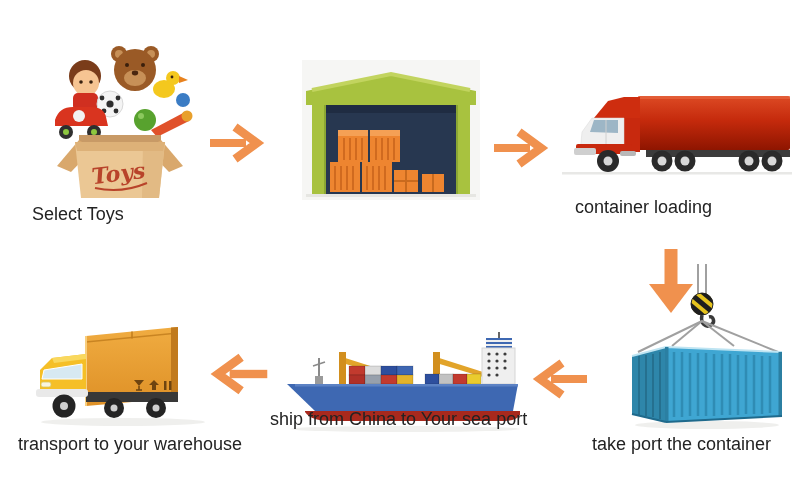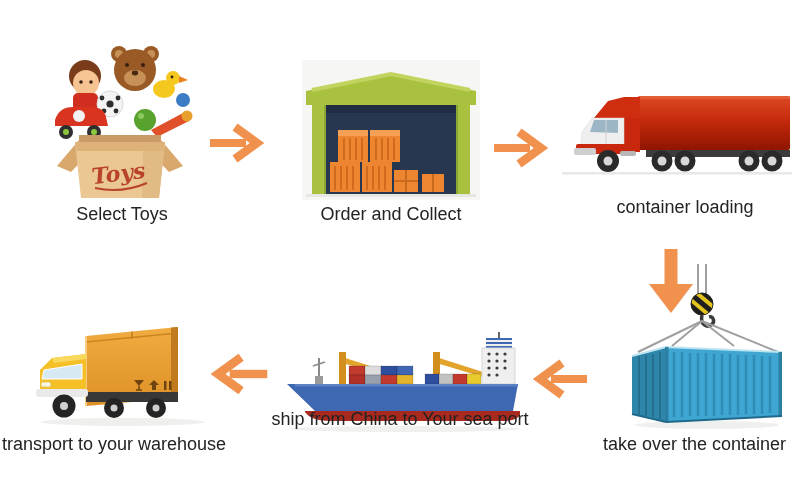--- a/index.html
+++ b/index.html
@@ -3,21 +3,21 @@
 <meta charset="utf-8">
 <style>
   html,body{margin:0;padding:0;background:#fff;}
   .canvas{
     position:relative;width:796px;height:500px;background:#fff;overflow:hidden;
     font-family:"Liberation Sans", sans-serif;
   }
   .station{position:absolute;}
   .caption{
     position:absolute;font-size:18px;line-height:22px;color:#232323;
-    text-align:center;white-space:nowrap;
+    white-space:nowrap;
   }
   .caption .line{display:block;}
   .arrow{position:absolute;}
   .flip{transform:scaleX(-1);}
   svg{display:block;}
 </style>
 </head>
 <body>
 
 <div class="canvas">
@@ -117,21 +117,20 @@
         <path d="M33,106 V130 M39,106 V130 M45,106 V130 M51,106 V130" stroke="#D06A1F" stroke-width="2"></path>
         <rect x="60" y="102" width="30" height="30" fill="#EE8530"></rect>
         <path d="M65,106 V130 M71,106 V130 M77,106 V130 M83,106 V130" stroke="#D06A1F" stroke-width="2"></path>
         <rect x="92" y="110" width="24" height="22" fill="#EE8530"></rect>
         <path d="M104,110 V132 M92,121 H116" stroke="#C96A1E" stroke-width="2"></path>
         <rect x="120" y="114" width="22" height="18" fill="#EE8530"></rect>
         <path d="M131,114 V132" stroke="#C96A1E" stroke-width="2"></path>
       </g>
     </svg>
   </div>
-  <div class="caption" style="left:296px;top:203px;width:190px;">Order and Collect</div>
 
   <svg class="arrow" style="left:492px;top:126px;" width="60" height="44" viewBox="0 0 60 44">
     <use href="#sym-arrow-open"></use>
   </svg>
 
   <div class="station" style="left:562px;top:88px;">
     <svg width="230" height="92" viewBox="0 0 230 92">
       <defs>
         <linearGradient id="gradTrailer" x1="0" y1="0" x2="0" y2="1">
           <stop offset="0" stop-color="#DD4A24"></stop>
@@ -209,21 +208,21 @@
         <path d="M27,92 V151 M34,91 V152 M41,90 V153 M48,88 V155" stroke="#25708F" stroke-width="2"></path>
         <polygon points="54,83 170,88 170,152 54,158" fill="#3FA6D2"></polygon>
         <path d="M62,88 V153 M70,88 V153 M78,89 V152 M86,89 V152 M94,89 V152 M102,90 V152 M110,90 V151 M118,90 V151 M126,91 V151 M134,91 V150 M142,91 V150 M150,92 V150 M158,92 V149" stroke="#2F8CB4" stroke-width="2.5"></path>
         <path d="M20,92 L54,83 L170,88" stroke="#BEE4F2" stroke-width="2" fill="none"></path>
         <rect x="53" y="83" width="3.5" height="75" fill="#2B7FA2"></rect>
         <rect x="166.5" y="88" width="3.5" height="64" fill="#2B7FA2"></rect>
         <path d="M54,158 L20,150 M54,158 L170,152" stroke="#1F6A8C" stroke-width="2" fill="none"></path>
       </g>
     </svg>
   </div>
-  <div class="caption" style="left:592px;top:433px;width:205px;">take over the container</div>
+  <div class="caption" style="left:592px;top:433px;width:205px;">take port the container</div>
 
   <svg class="arrow flip" style="left:528px;top:357px;" width="62" height="44" viewBox="0 0 60 44">
     <use href="#sym-arrow-open"></use>
   </svg>
 
   <div class="station" style="left:285px;top:332px;">
     <svg width="235" height="102" viewBox="0 0 235 102">
       <ellipse cx="120" cy="97" rx="115" ry="3" fill="#F0F0EE"></ellipse>
       <g>
         <line x1="34" y1="26" x2="34" y2="52" stroke="#8A8A8A" stroke-width="2"></line>
@@ -318,15 +317,15 @@
       <g>
         <circle cx="36" cy="84" r="11.5" fill="#242424"></circle>
           <circle cx="36" cy="84" r="4" fill="#CFCFCF"></circle>
         <circle cx="86" cy="86" r="10" fill="#242424"></circle>
           <circle cx="86" cy="86" r="3.5" fill="#CFCFCF"></circle>
         <circle cx="128" cy="86" r="10" fill="#242424"></circle>
           <circle cx="128" cy="86" r="3.5" fill="#CFCFCF"></circle>
       </g>
     </svg>
   </div>
-  <div class="caption" style="left:2px;top:433px;width:222px;">transport to your warehouse</div>
+  <div class="caption" style="left:18px;top:433px;width:222px;">transport to your warehouse</div>
 
 </div>
 
 </body></html>

